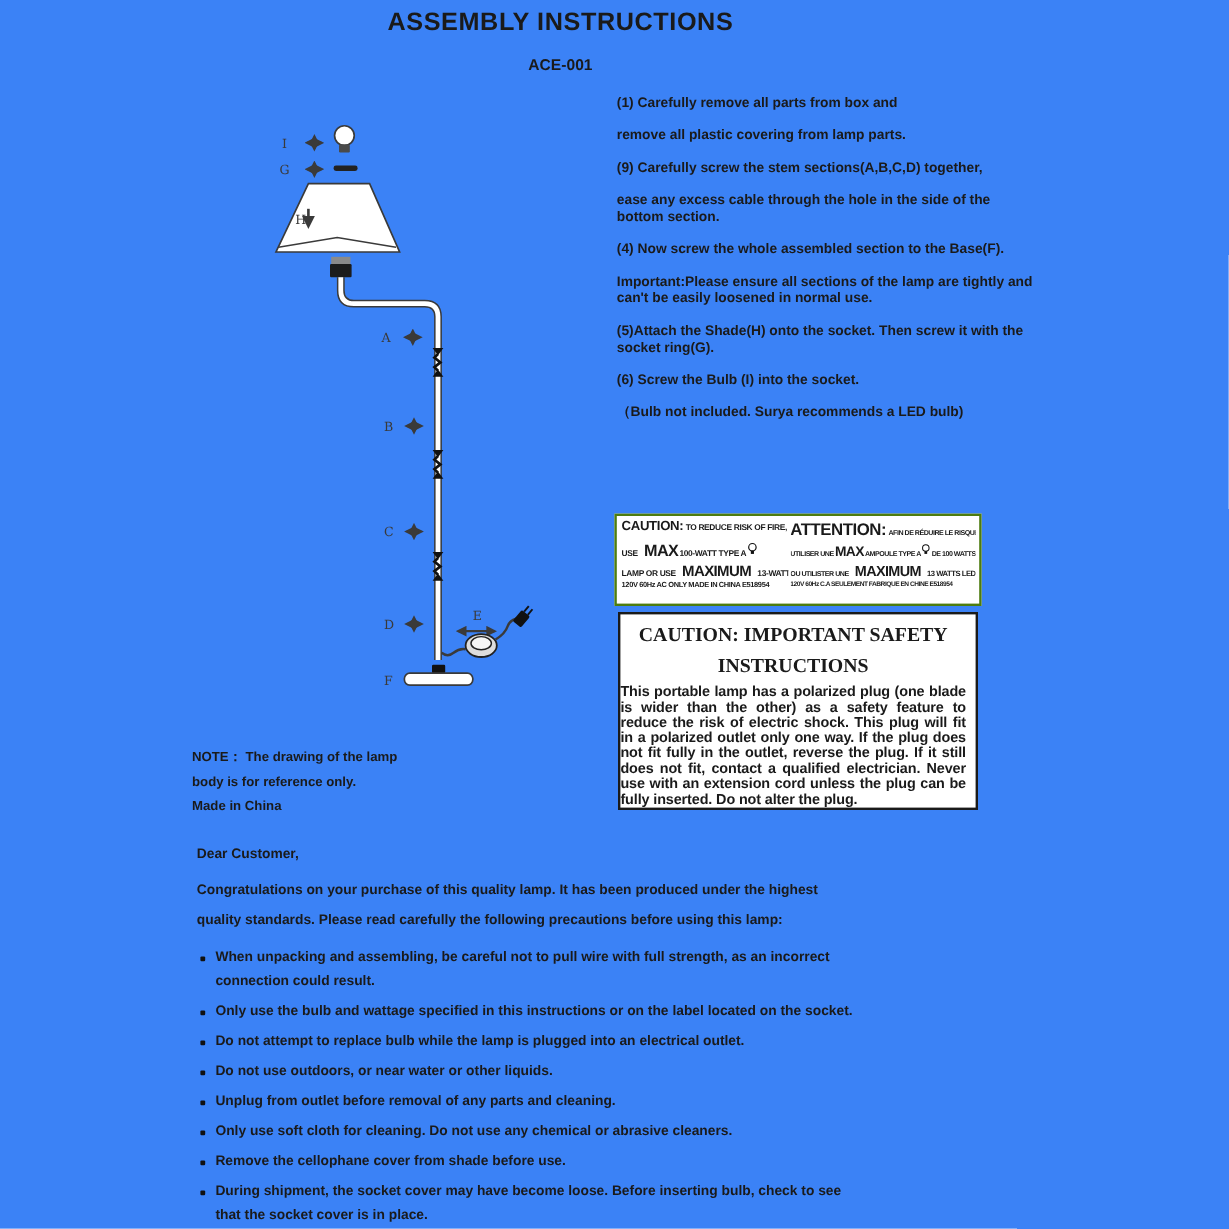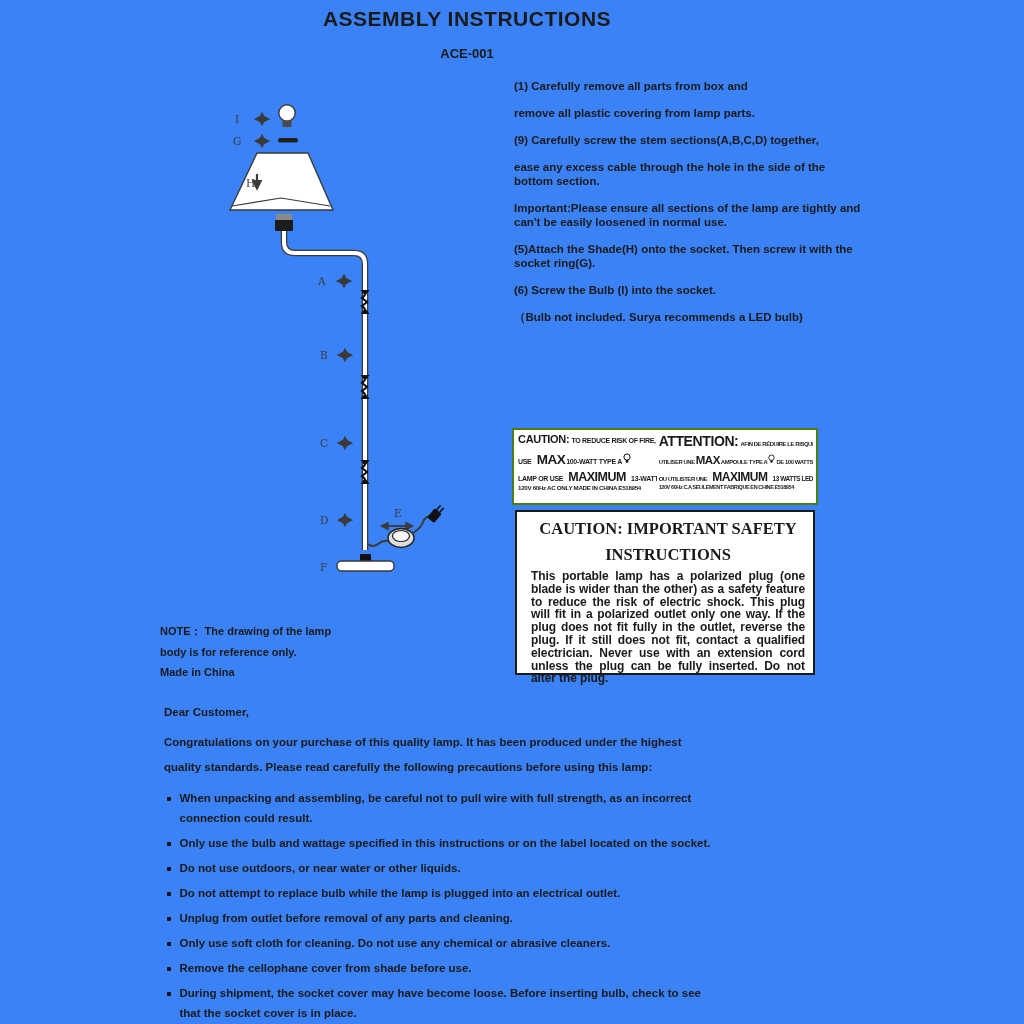--- a/index.html
+++ b/index.html
@@ -32,21 +32,21 @@
   .w-sm    { font-weight:bold; font-size:7px; }
   .w-tiny  { font-weight:bold; font-size:6.2px; }
   .cl-fr .w-big { font-size:14px; }
   .cl-fr .w-max { font-size:11.5px; }
   .cl-fr .w-sm  { font-size:5.9px; }
   .cl-fr .w-tiny{ font-size:5.5px; }
   .bulb-glyph { display:inline-block; margin:0 1px; }
 
   
   .safety-box { position:absolute; left:515px; top:510px; width:300px; height:165px;
-                border:2px solid #1a1a1a; background:#fff; padding:4px 8px 0 14px; }
+                border:2px solid #1a1a1a; background:#fff; padding:4px 8px 0 0; }
   .sb-title { font-family:"Liberation Serif", serif; font-weight:bold; font-size:16.5px;
               text-align:center; line-height:26px; }
   .sb-body { margin-top:2px; font-size:12px; font-weight:bold; line-height:12.8px;
              text-align:justify; letter-spacing:-.1px; }
 
   
   .note-block { position:absolute; left:160px; top:621px; font-size:11px; font-weight:bold;
                 line-height:20.5px; }
   .note-origin { margin-top:0; }
 
@@ -158,20 +158,21 @@
       <rect x="127" y="466" width="57" height="10" rx="4.5" fill="#fff" stroke="#3a3a3a" stroke-width="1.4"></rect>
     </g>
   </svg>
 
   <div class="steps">
       <p class="step">(1) Carefully remove all parts from box and</p>
       <p class="step">remove all plastic covering from lamp parts.</p>
       <p class="step">(9) Carefully screw the stem sections(A,B,C,D) together,</p>
       <p class="step">ease any excess cable through the hole in the side of the
 bottom section.</p>
+      <p class="step">(4) Now screw the whole assembled section to the Base(F).</p>
       <p class="step">Important:Please ensure all sections of the lamp are tightly and
 can't be easily loosened in normal use.</p>
       <p class="step">(5)Attach the Shade(H) onto the socket. Then screw it with the
 socket ring(G).</p>
       <p class="step">(6) Screw the Bulb (I) into the socket.</p>
       <p class="step">（Bulb not included. Surya recommends a LED bulb)</p>
     </div>
 
   <div class="caution-label">
     <div class="cl-col cl-en">
@@ -246,25 +247,25 @@
           <span class="b-dot"></span>
           <span class="b-text">When unpacking and assembling, be careful not to pull wire with full strength, as an incorrect
 connection could result.</span>
         </div>
         <div class="b-item">
           <span class="b-dot"></span>
           <span class="b-text">Only use the bulb and wattage specified in this instructions or on the label located on the socket.</span>
         </div>
         <div class="b-item">
           <span class="b-dot"></span>
+          <span class="b-text">Do not attempt to replace bulb while the lamp is plugged into an electrical outlet.</span>
+        </div>
+        <div class="b-item">
+          <span class="b-dot"></span>
           <span class="b-text">Do not use outdoors, or near water or other liquids.</span>
-        </div>
-        <div class="b-item">
-          <span class="b-dot"></span>
-          <span class="b-text">Do not attempt to replace bulb while the lamp is plugged into an electrical outlet.</span>
         </div>
         <div class="b-item">
           <span class="b-dot"></span>
           <span class="b-text">Unplug from outlet before removal of any parts and cleaning.</span>
         </div>
         <div class="b-item">
           <span class="b-dot"></span>
           <span class="b-text">Only use soft cloth for cleaning. Do not use any chemical or abrasive cleaners.</span>
         </div>
         <div class="b-item">

